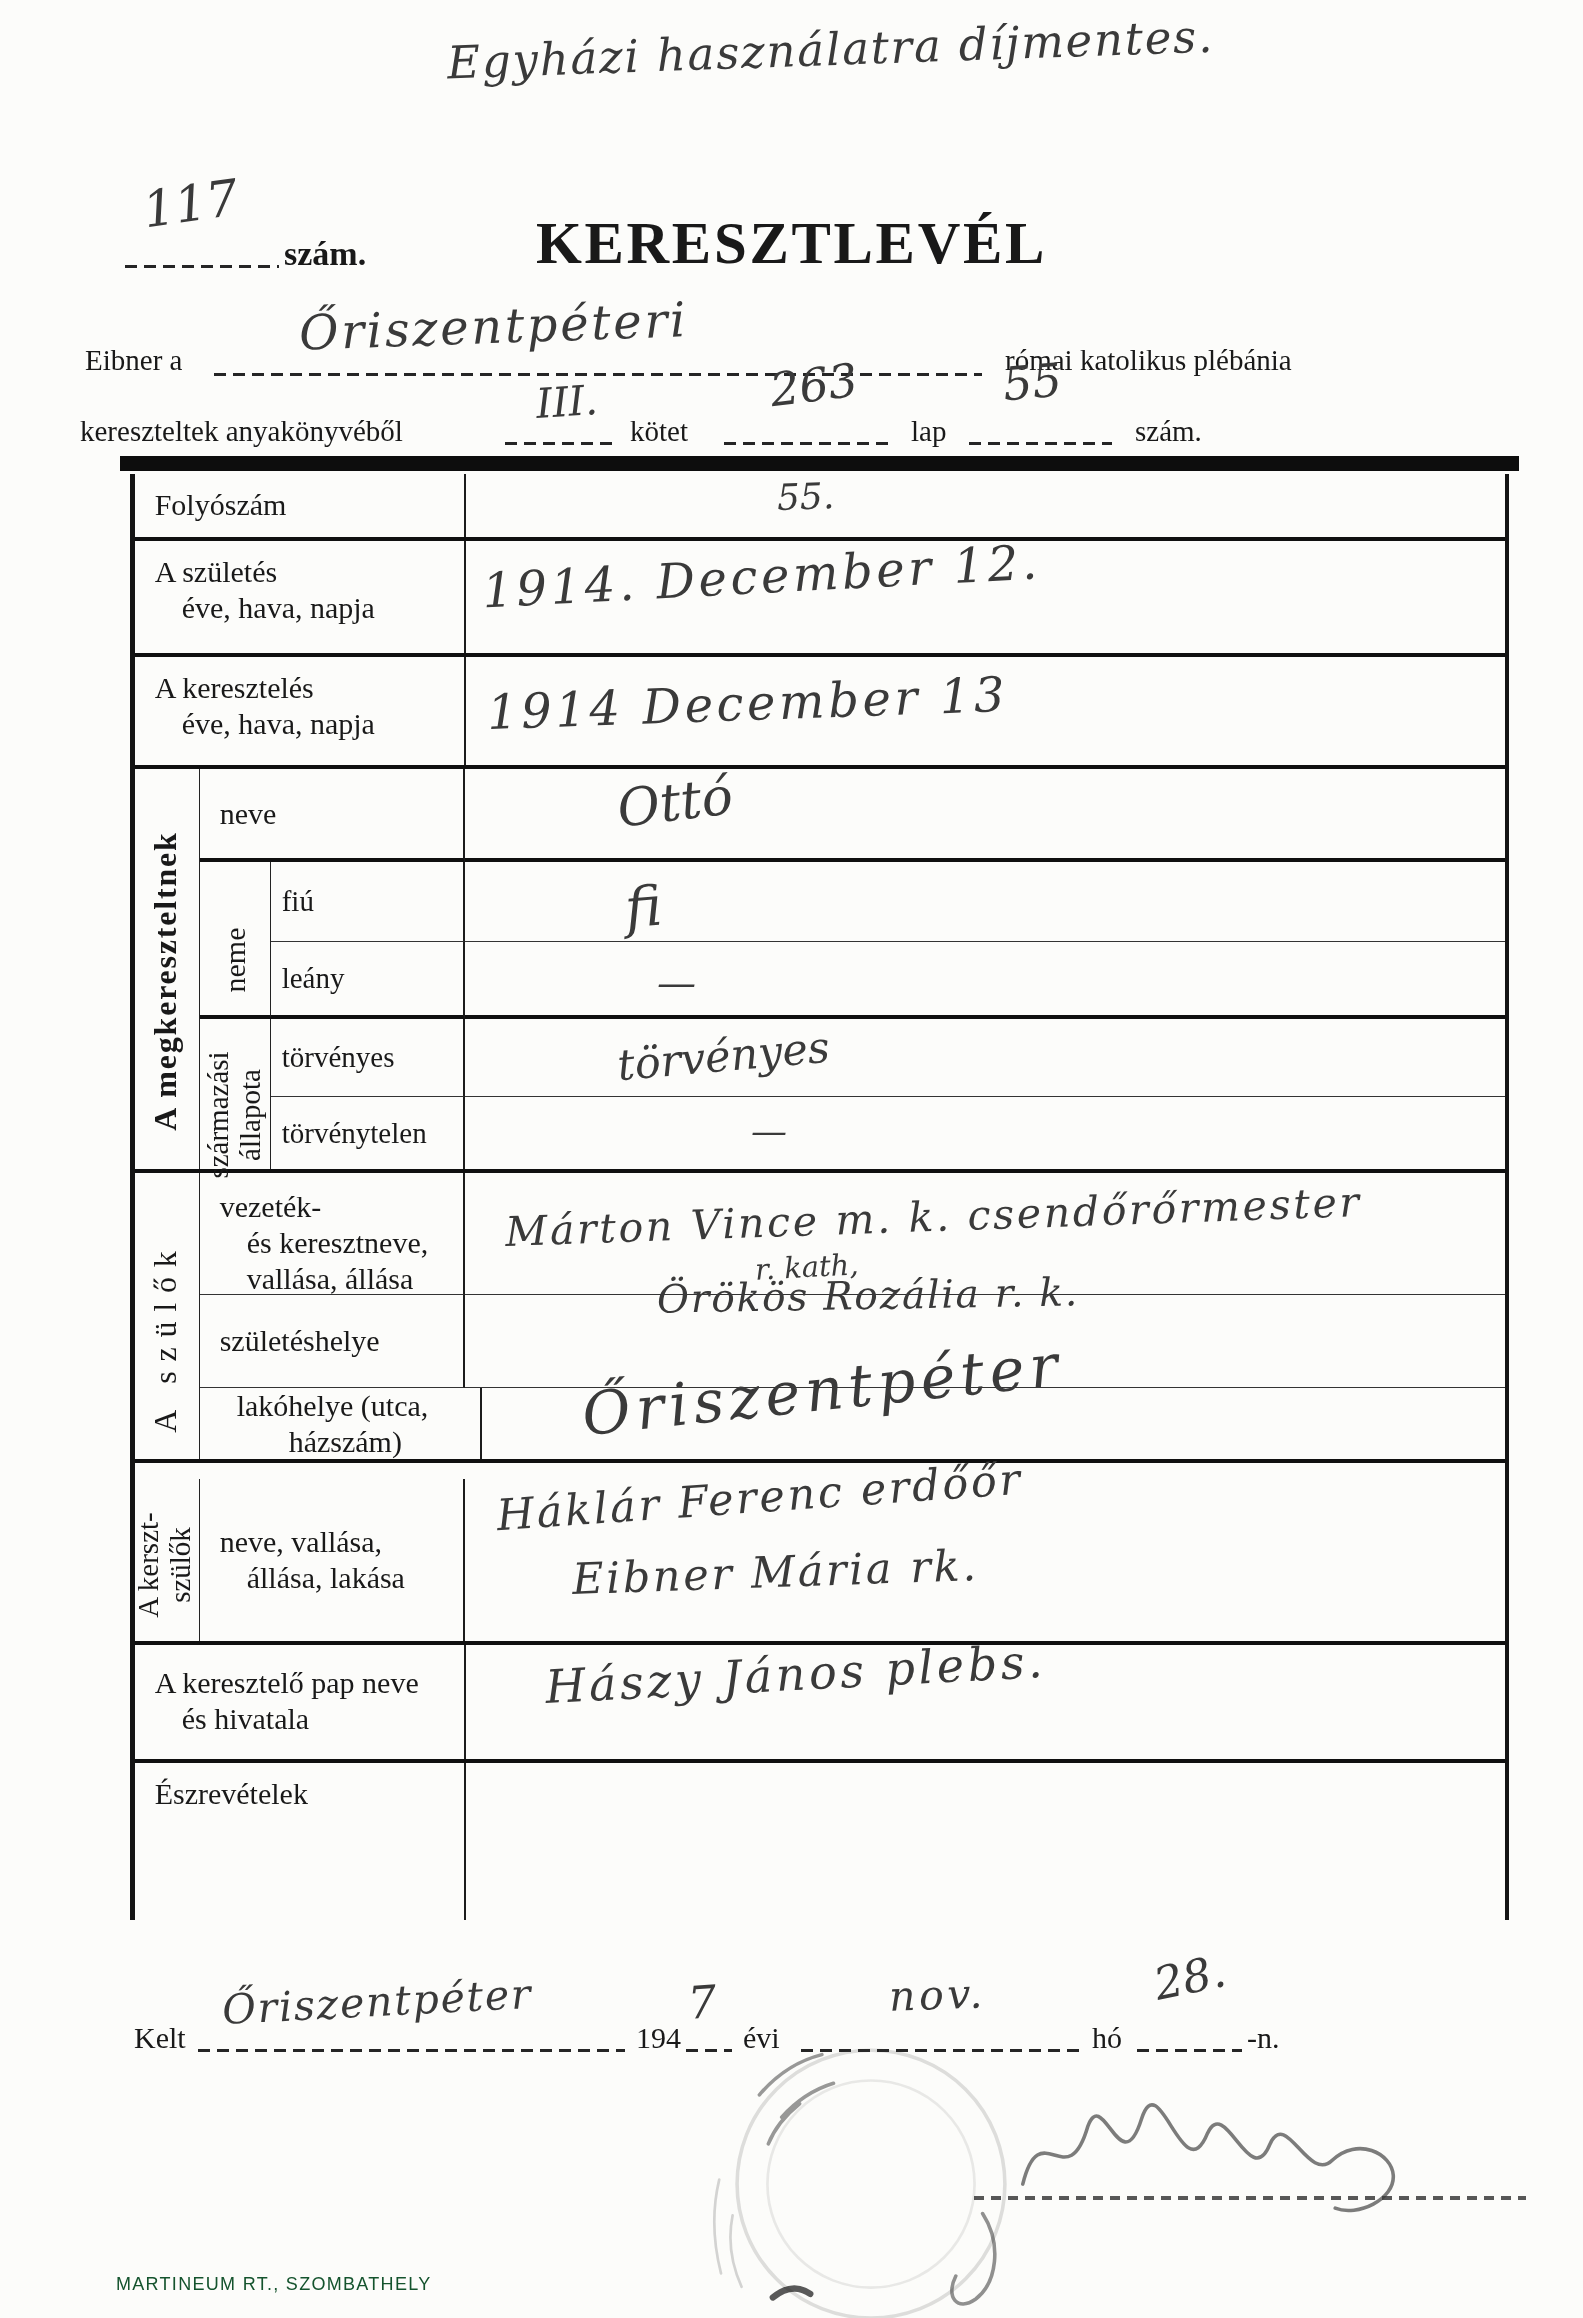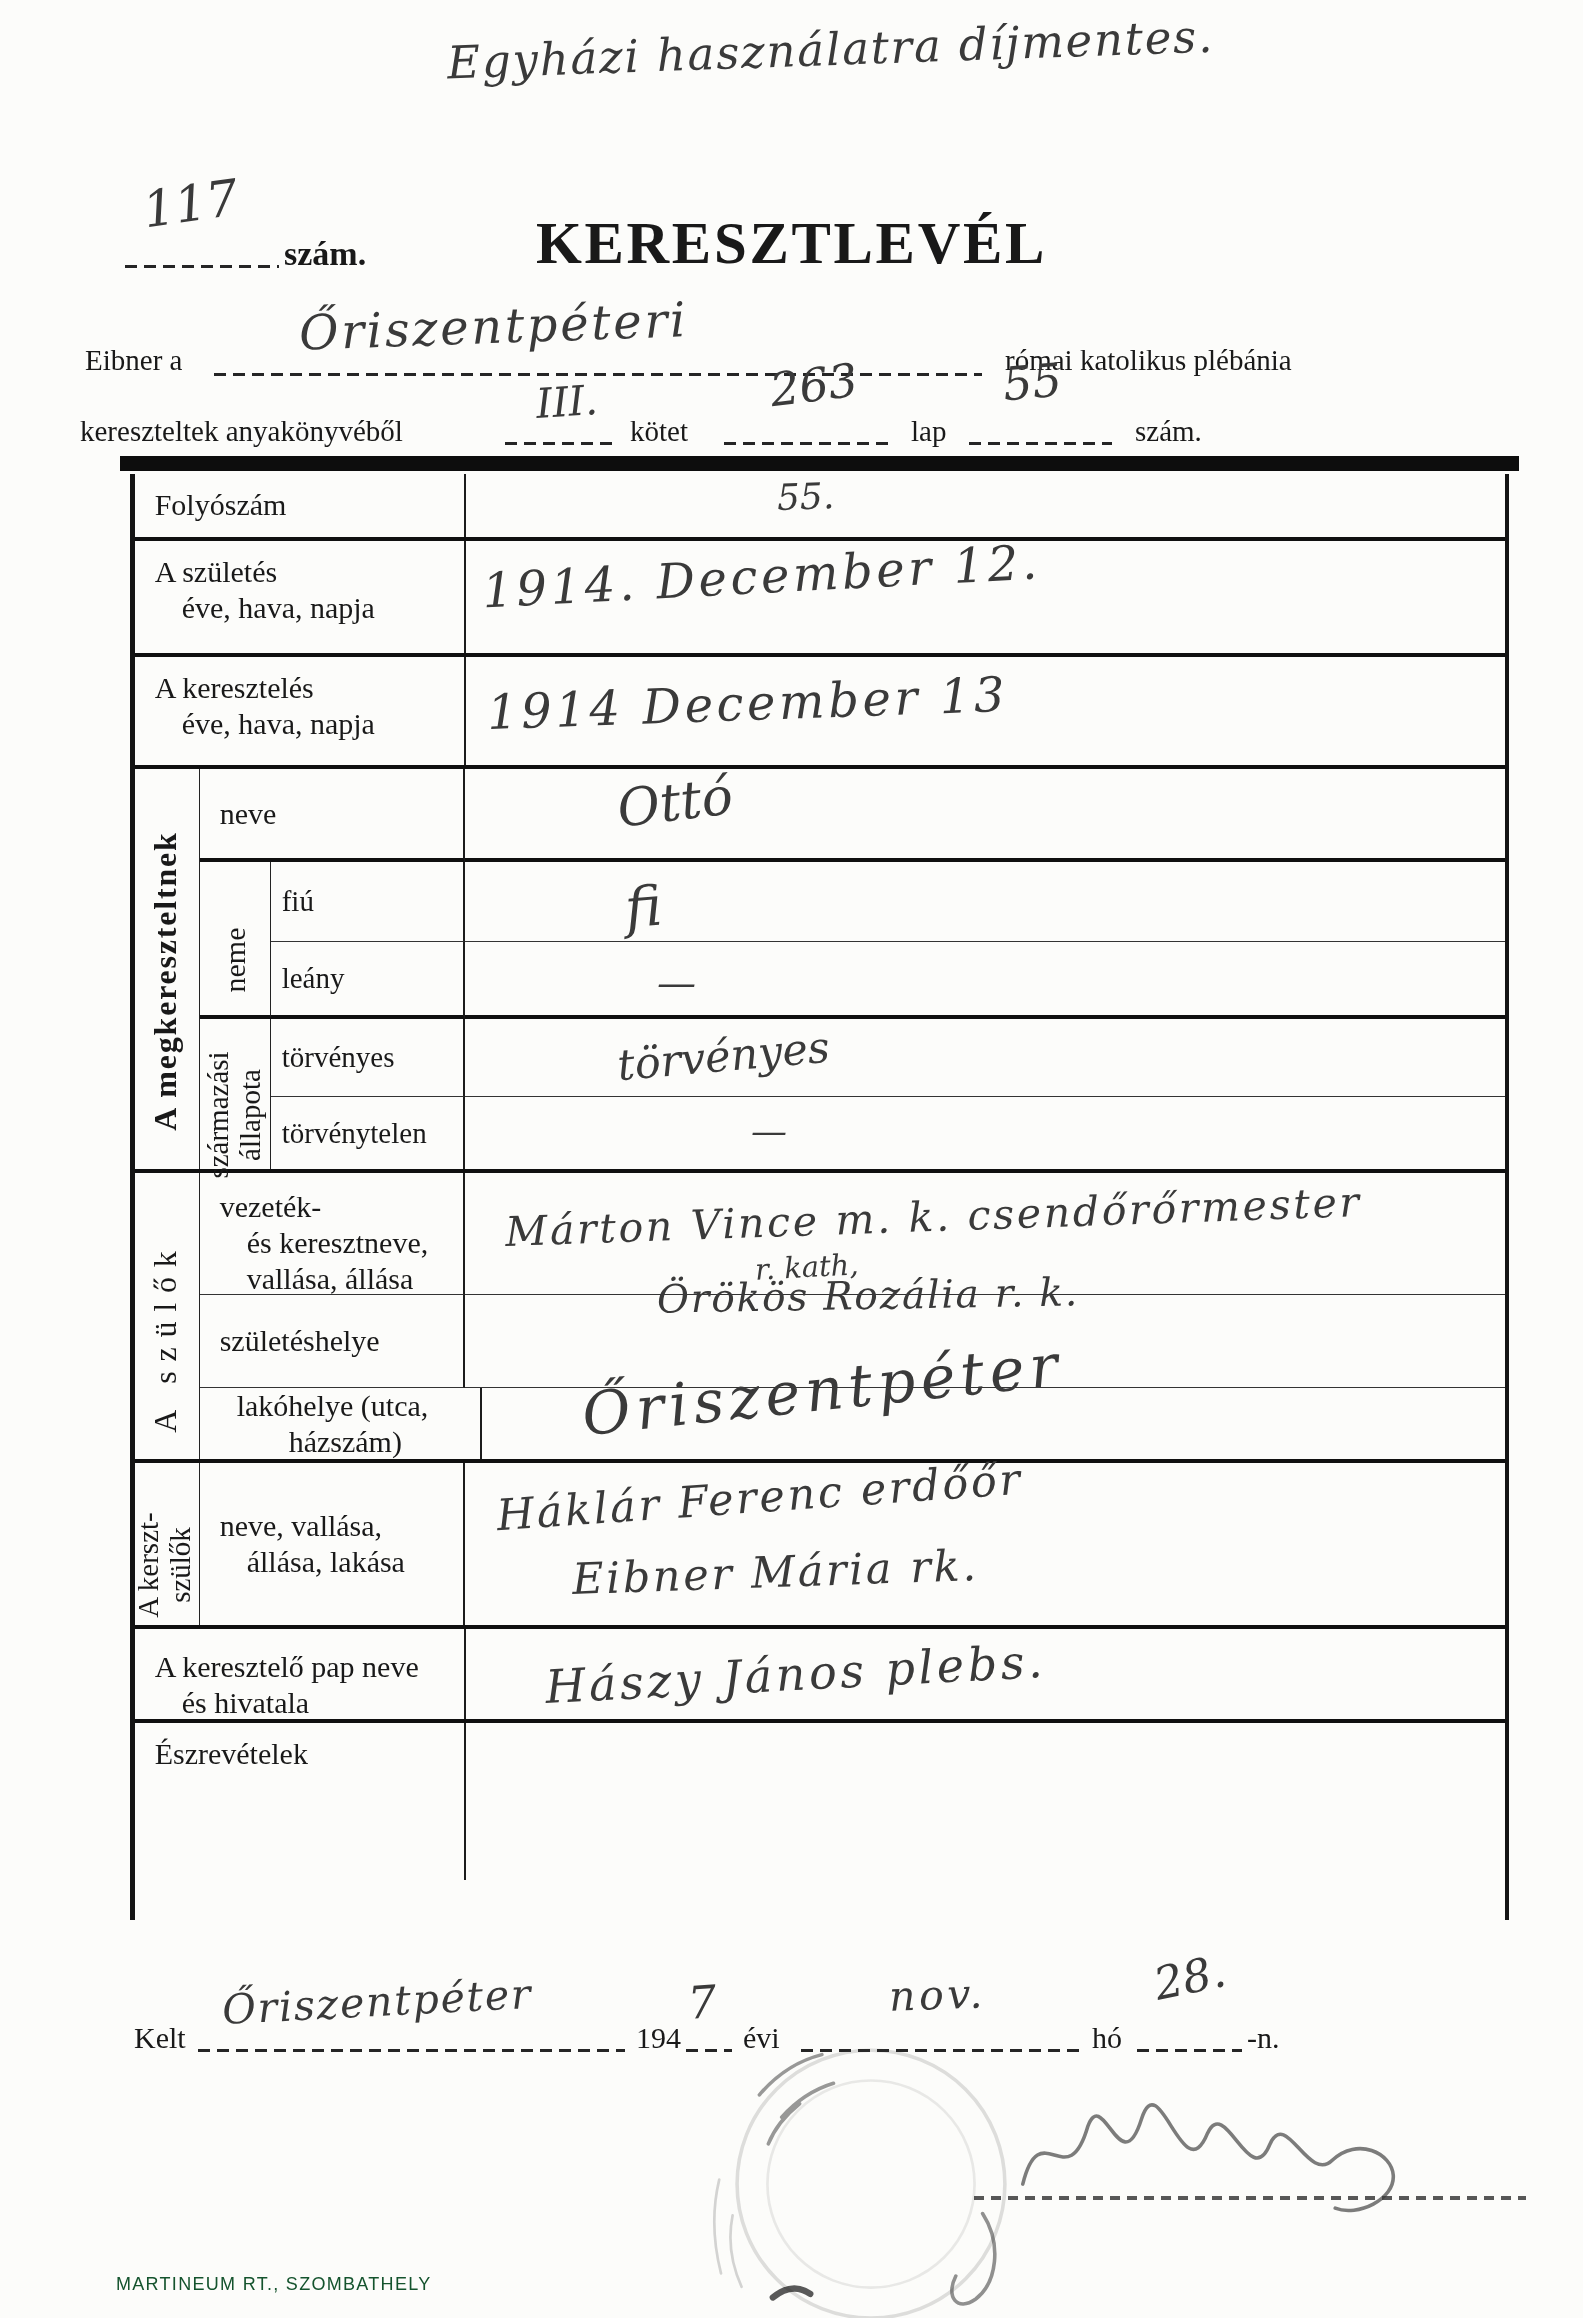--- a/index.html
+++ b/index.html
@@ -158,30 +158,30 @@
 
     <div class="row bb-thick" style="height:75px;gap:17px;">
       <div class="cg"></div>
       <div class="lbl2 vc">
         <div>lakóhelye (utca,</div>
         <div class="ind2">házszám)</div>
       </div>
       <div class="val"></div>
     </div>
 
-    <div class="row bb-thick" style="height:166px;">
+    <div class="row bb-thick" style="height:166px;margin-top:16px;">
       <div class="cg"></div>
       <div class="lbl2 vc">
         <div>neve, vallása,</div>
         <div class="ind">állása, lakása</div>
       </div>
       <div class="val"></div>
     </div>
 
-    <div class="row bb-thick" style="height:94px;">
+    <div class="row bb-thick" style="height:118px;">
       <div class="lbl1" style="padding-top:19.7px;">
         <div>A keresztelő pap neve</div>
         <div class="ind">és hivatala</div>
       </div>
       <div class="val"></div>
     </div>
 
     <div class="row" style="height:157px;">
       <div class="lbl1">Észrevételek</div>
       <div class="val"></div>

